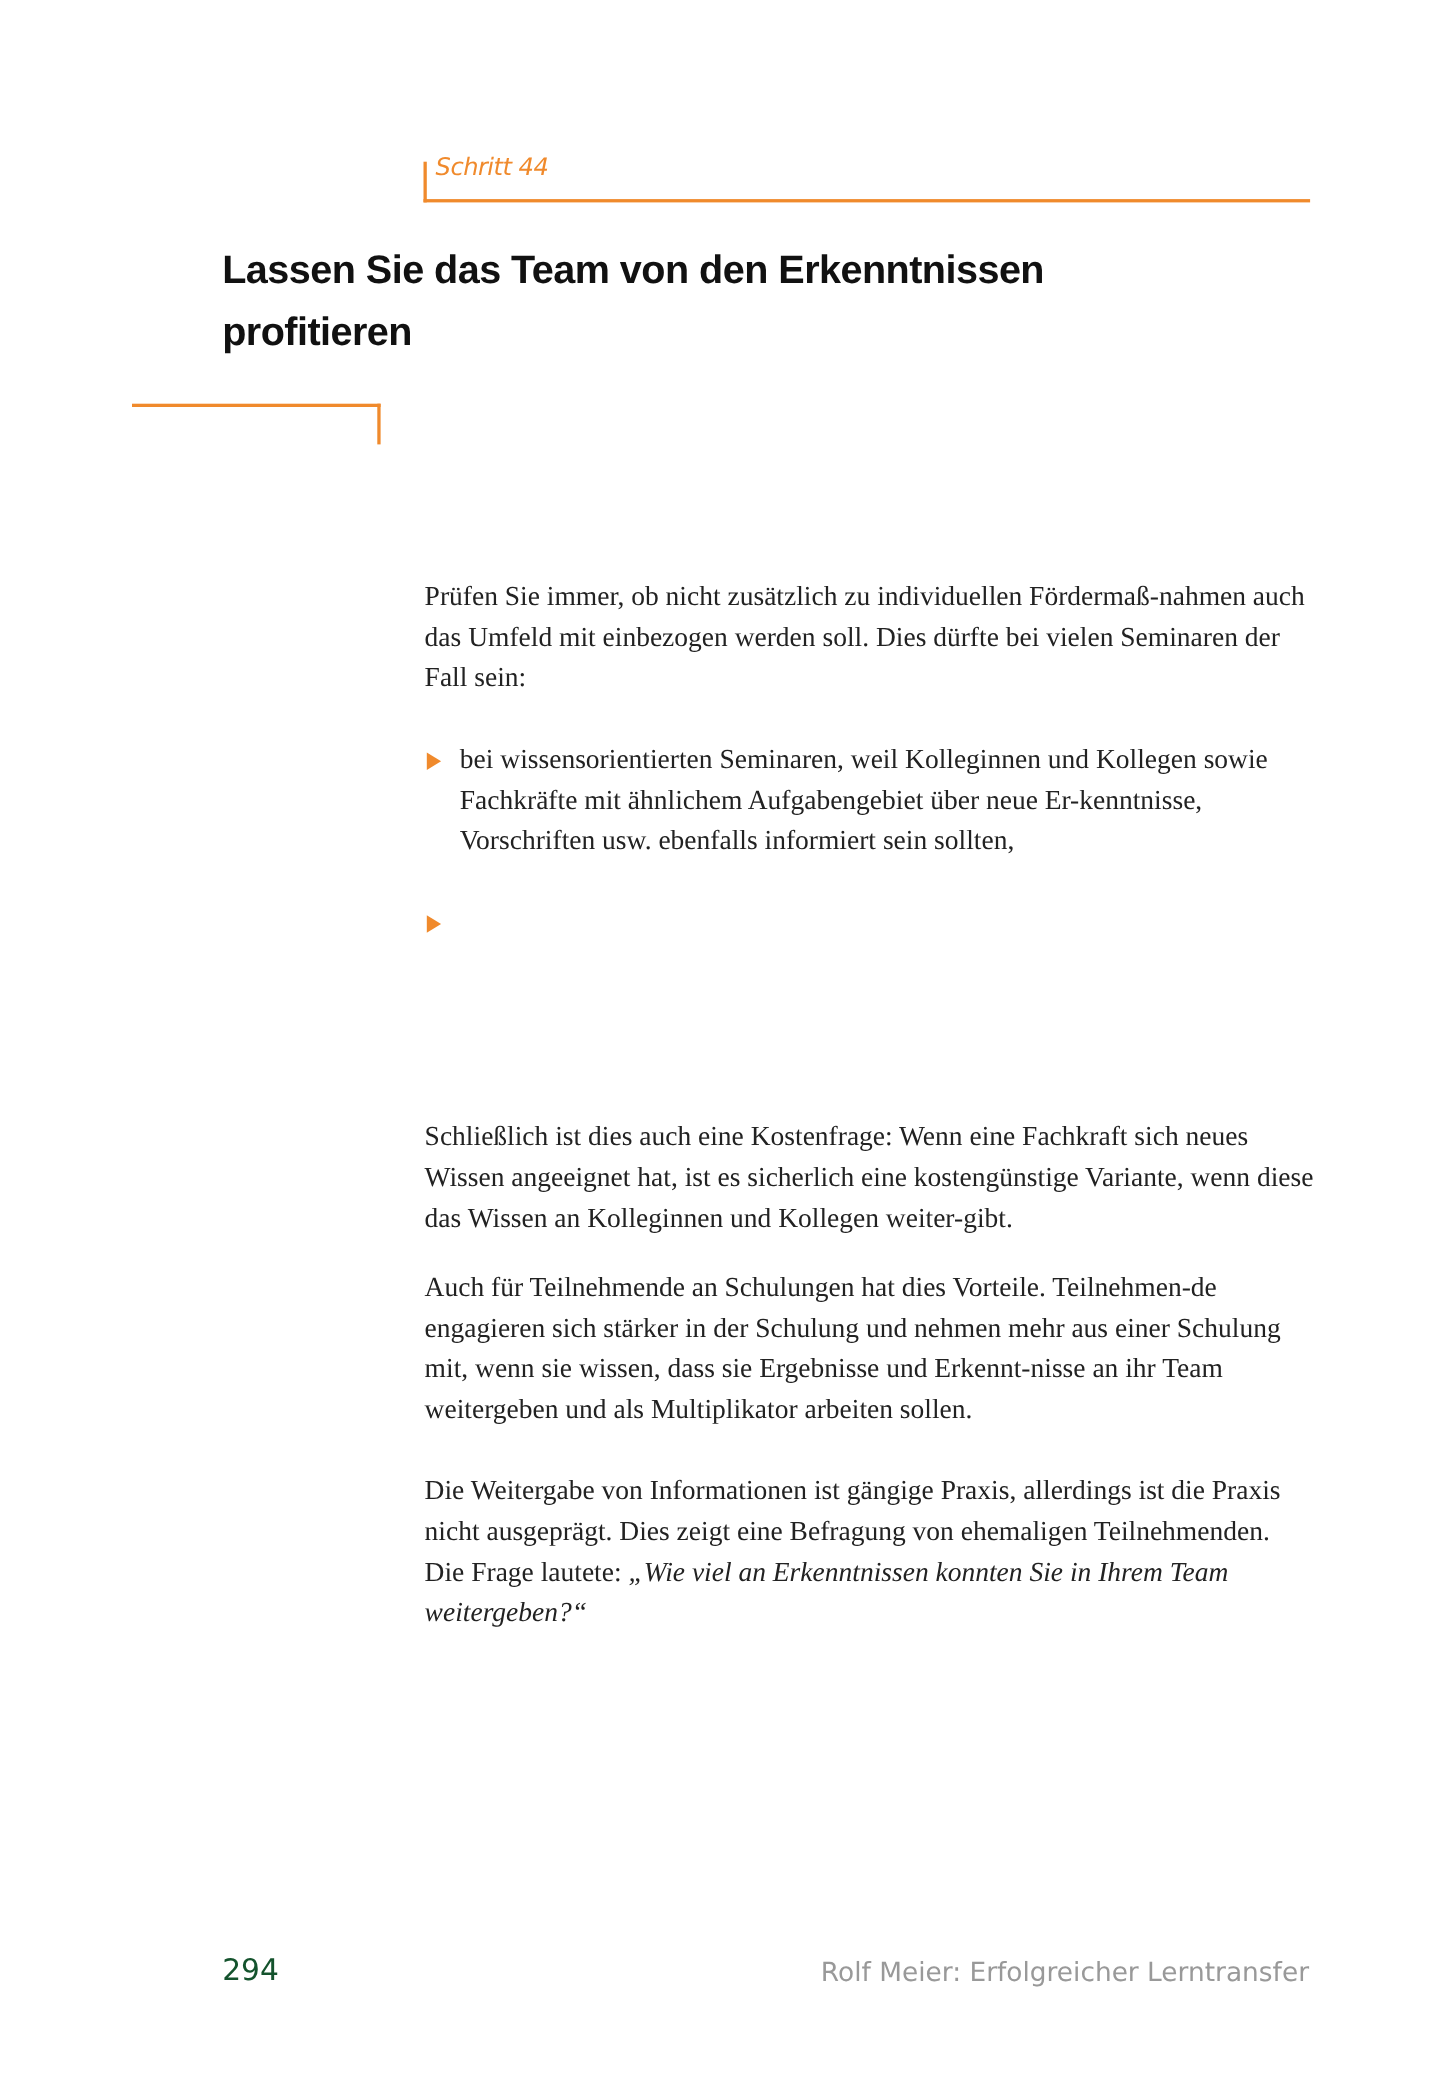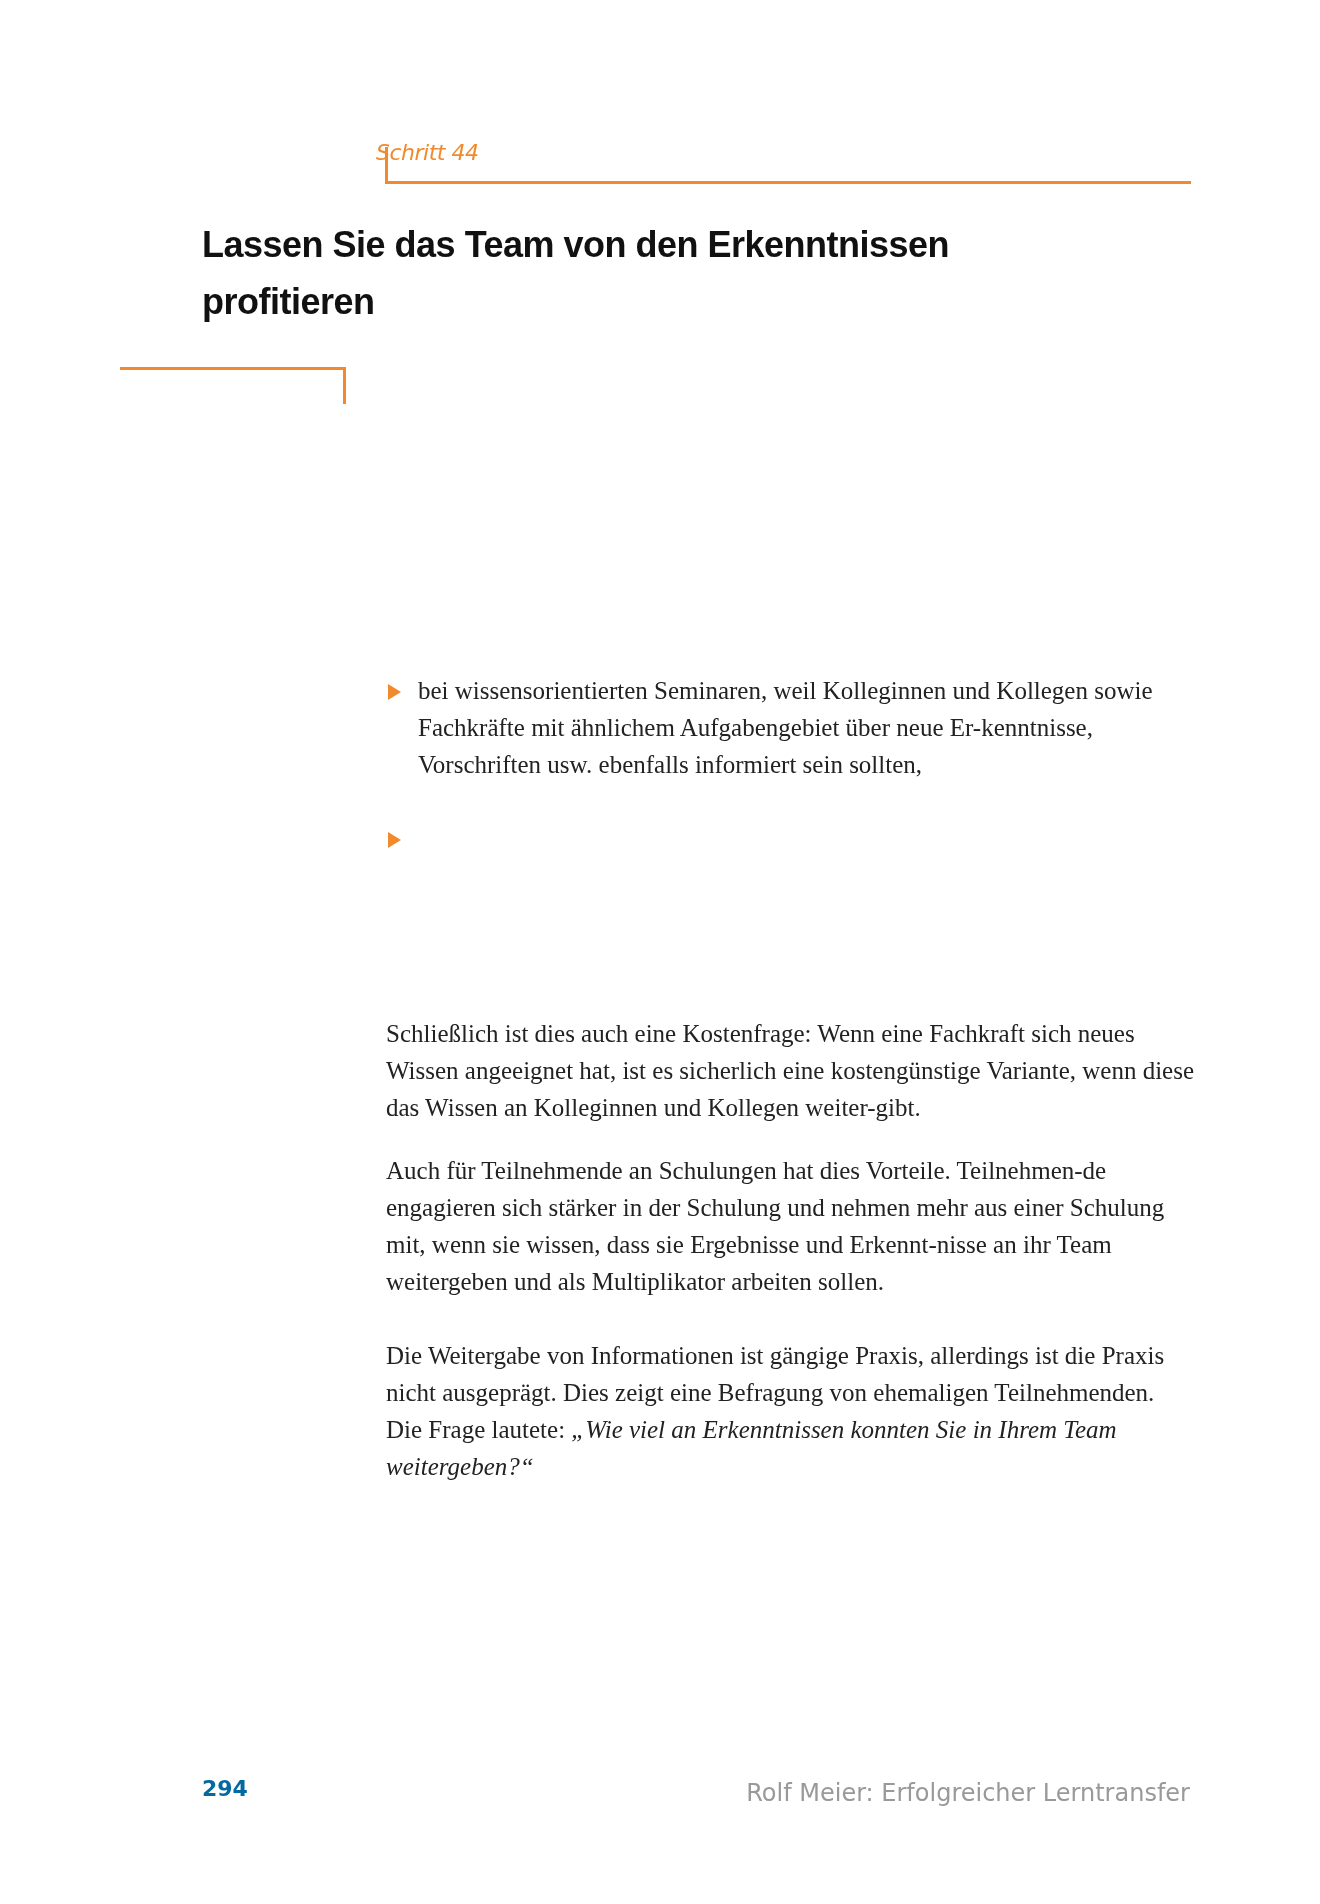--- a/index.html
+++ b/index.html
@@ -2,21 +2,21 @@
 <html><head>
 <meta charset="utf-8">
 <style>
   html, body { margin: 0; padding: 0; background: #ffffff; }
   body { width: 1320px; height: 1904px; position: relative; overflow: hidden; }
   .page { position: absolute; left: 0; top: 0; width: 1320px; height: 1904px; }
 
   .line { position: absolute; background: #f08a2c; }
 
   .step-label {
-    position: absolute; left: 376px; top: 140px;
+    position: absolute; left: 396px; top: 140px;
     font-family: "DejaVu Sans", sans-serif; font-style: italic;
     font-size: 22px; color: #f08a2c; letter-spacing: -0.5px;
   }
 
   .title {
     position: absolute; left: 202px; top: 216px; width: 1000px;
     font-family: "Liberation Sans", sans-serif; font-weight: bold;
     font-size: 36px; line-height: 57px; color: #111;
     letter-spacing: -0.5px; margin: 0;
   }
@@ -32,22 +32,22 @@
     font-family: "Liberation Serif", serif; font-size: 25px; line-height: 37px; color: #222; }
   .bullet-item { position: relative; padding-left: 32px; }
   .bullet-icon {
     position: absolute; left: 2px; top: 12px; width: 0; height: 0;
     border-top: 8px solid transparent; border-bottom: 8px solid transparent;
     border-left: 13px solid #f08a2c;
   }
 
   .footer-page {
     position: absolute; left: 202px; top: 1776px;
-    font-family: "DejaVu Sans", sans-serif; font-weight: bold;
-    font-size: 22px; color: #0369a1;
+    font-family: "DejaVu Sans", sans-serif; font-weight: normal;
+    font-size: 27px; color: #14532d;
   }
   .footer-book {
     position: absolute; right: 130px; top: 1779px;
     font-family: "DejaVu Sans", sans-serif; font-size: 24px; color: #999;
   }
 </style>
 </head>
 <body>
 
 <div class="page">
@@ -58,20 +58,23 @@
   <div class="step-label">Schritt 44</div>
 
   <h1 class="title">
     <span>Lassen Sie das Team von den Erkenntnissen</span><br>
     <span>profitieren</span>
   </h1>
 
   <div class="line" style="left:120px; top:367px; width:226px; height:3px;"></div>
   <div class="line" style="left:343px; top:367px; width:3px; height:37px;"></div>
 
+  <div class="body-text" style="top:524px;">
+    <p>Prüfen Sie immer, ob nicht zusätzlich zu individuellen Fördermaß-nahmen auch das Umfeld mit einbezogen werden soll. Dies dürfte bei vielen Seminaren der Fall sein:</p>
+  </div>
 
   <ul class="bullet-list" style="top:672px;">
     <li class="bullet-item">
       <span class="bullet-icon"></span>
       <span>bei wissensorientierten Seminaren, weil Kolleginnen und Kollegen sowie Fachkräfte mit ähnlichem Aufgabengebiet über neue Er-kenntnisse, Vorschriften usw. ebenfalls informiert sein sollten,</span>
     </li>
     <li class="bullet-item" style="margin-top:37px;">
       <span class="bullet-icon"></span>
     </li>
   </ul>

